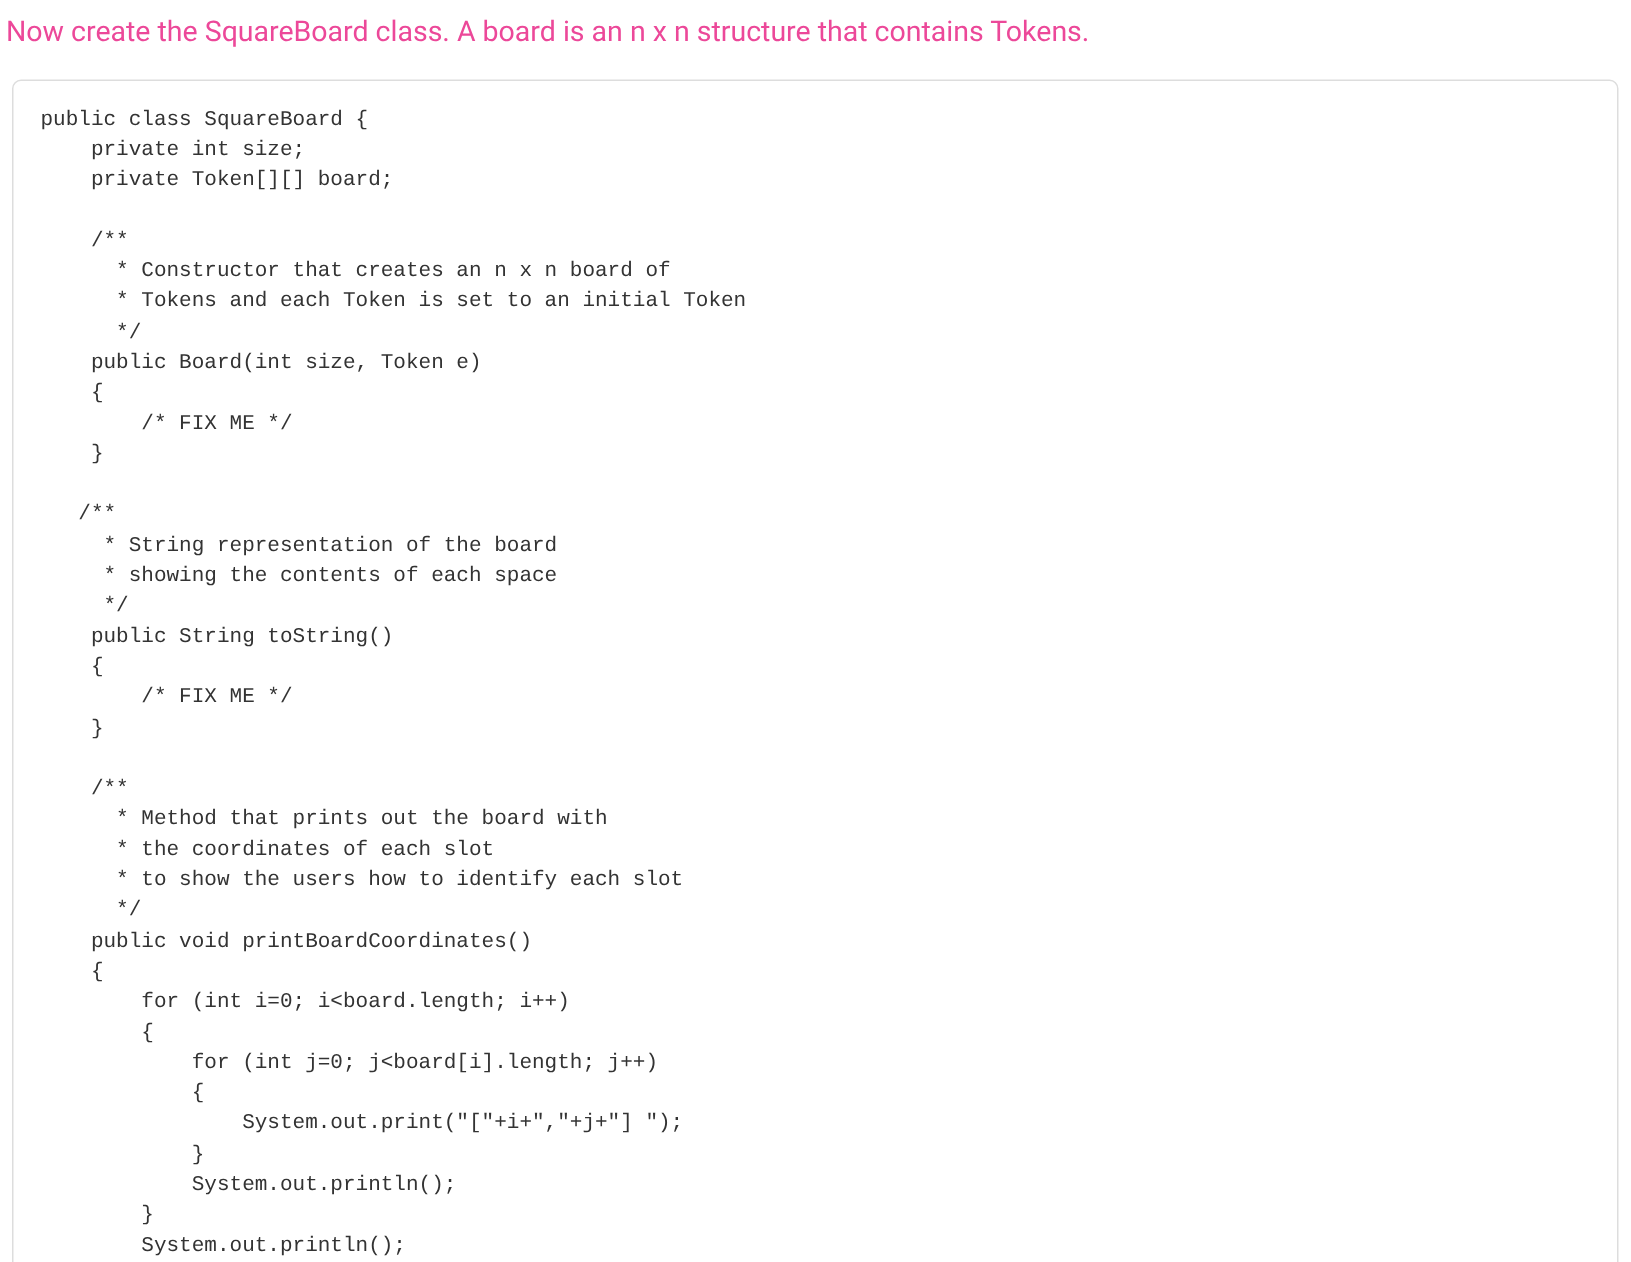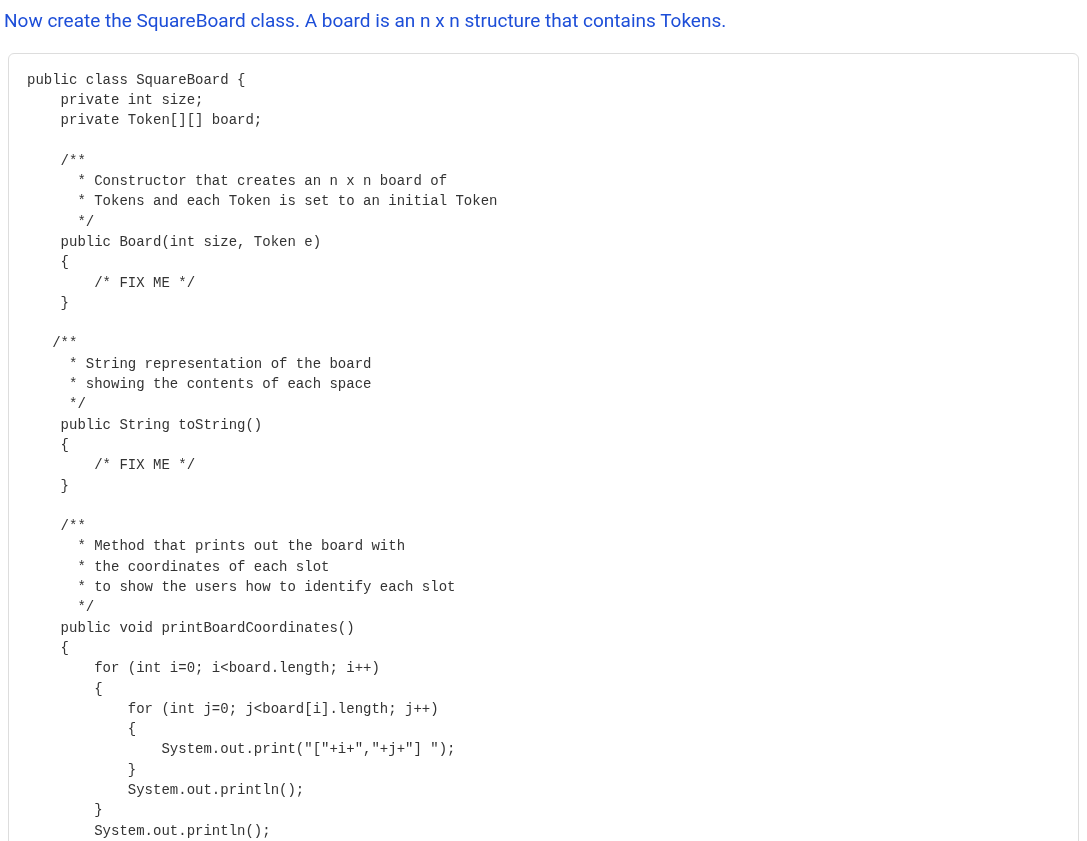--- a/index.html
+++ b/index.html
@@ -8,21 +8,21 @@
       box-sizing: border-box;
     }
     body {
       font-family: -apple-system, BlinkMacSystemFont, "Segoe UI", Roboto, "Helvetica Neue", Arial, sans-serif;
       background: #ffffff;
       padding: 0;
       width: 1087px;
     }
     .instruction {
       font-size: 19px;
-      color: #1d4ed8;
+      color: #ec4899;
       padding: 8px 4px 18px 4px;
       line-height: 1.4;
       font-weight: 400;
     }
     .code-container {
       margin: 0 8px 0 8px;
       border: 1px solid #dddddd;
       border-radius: 6px;
       background: #ffffff;
       padding: 16px 18px;

